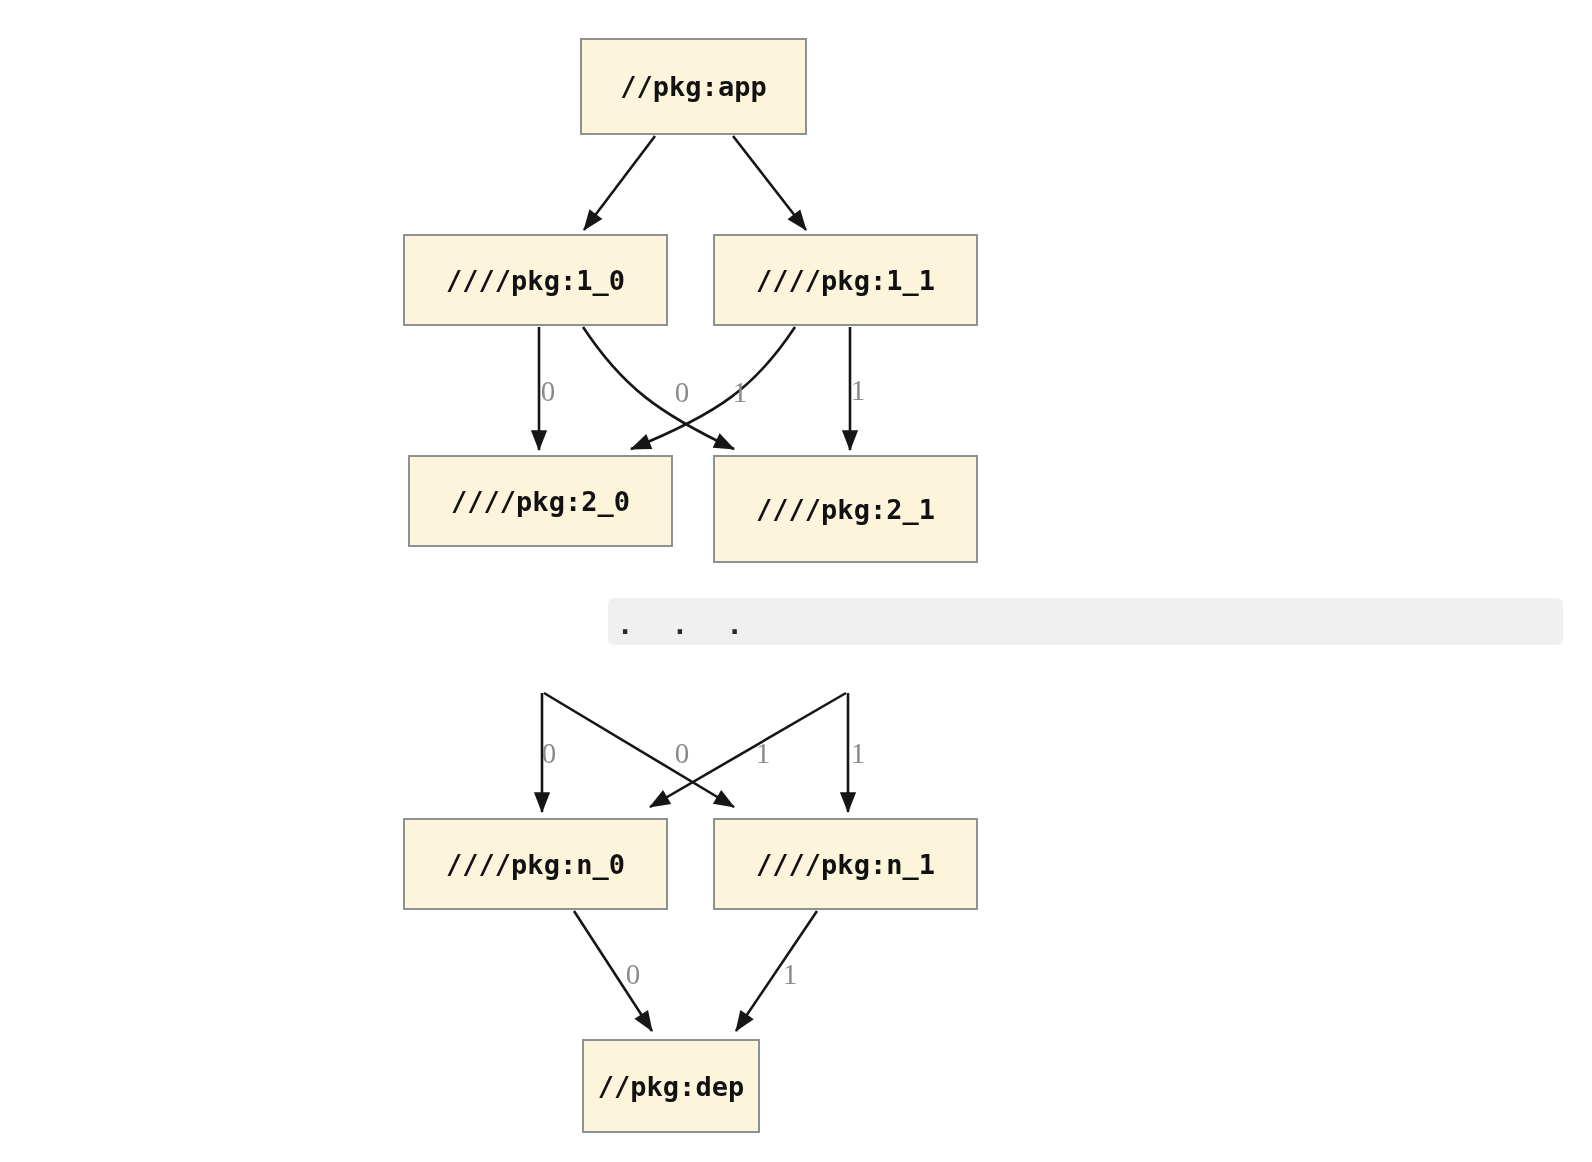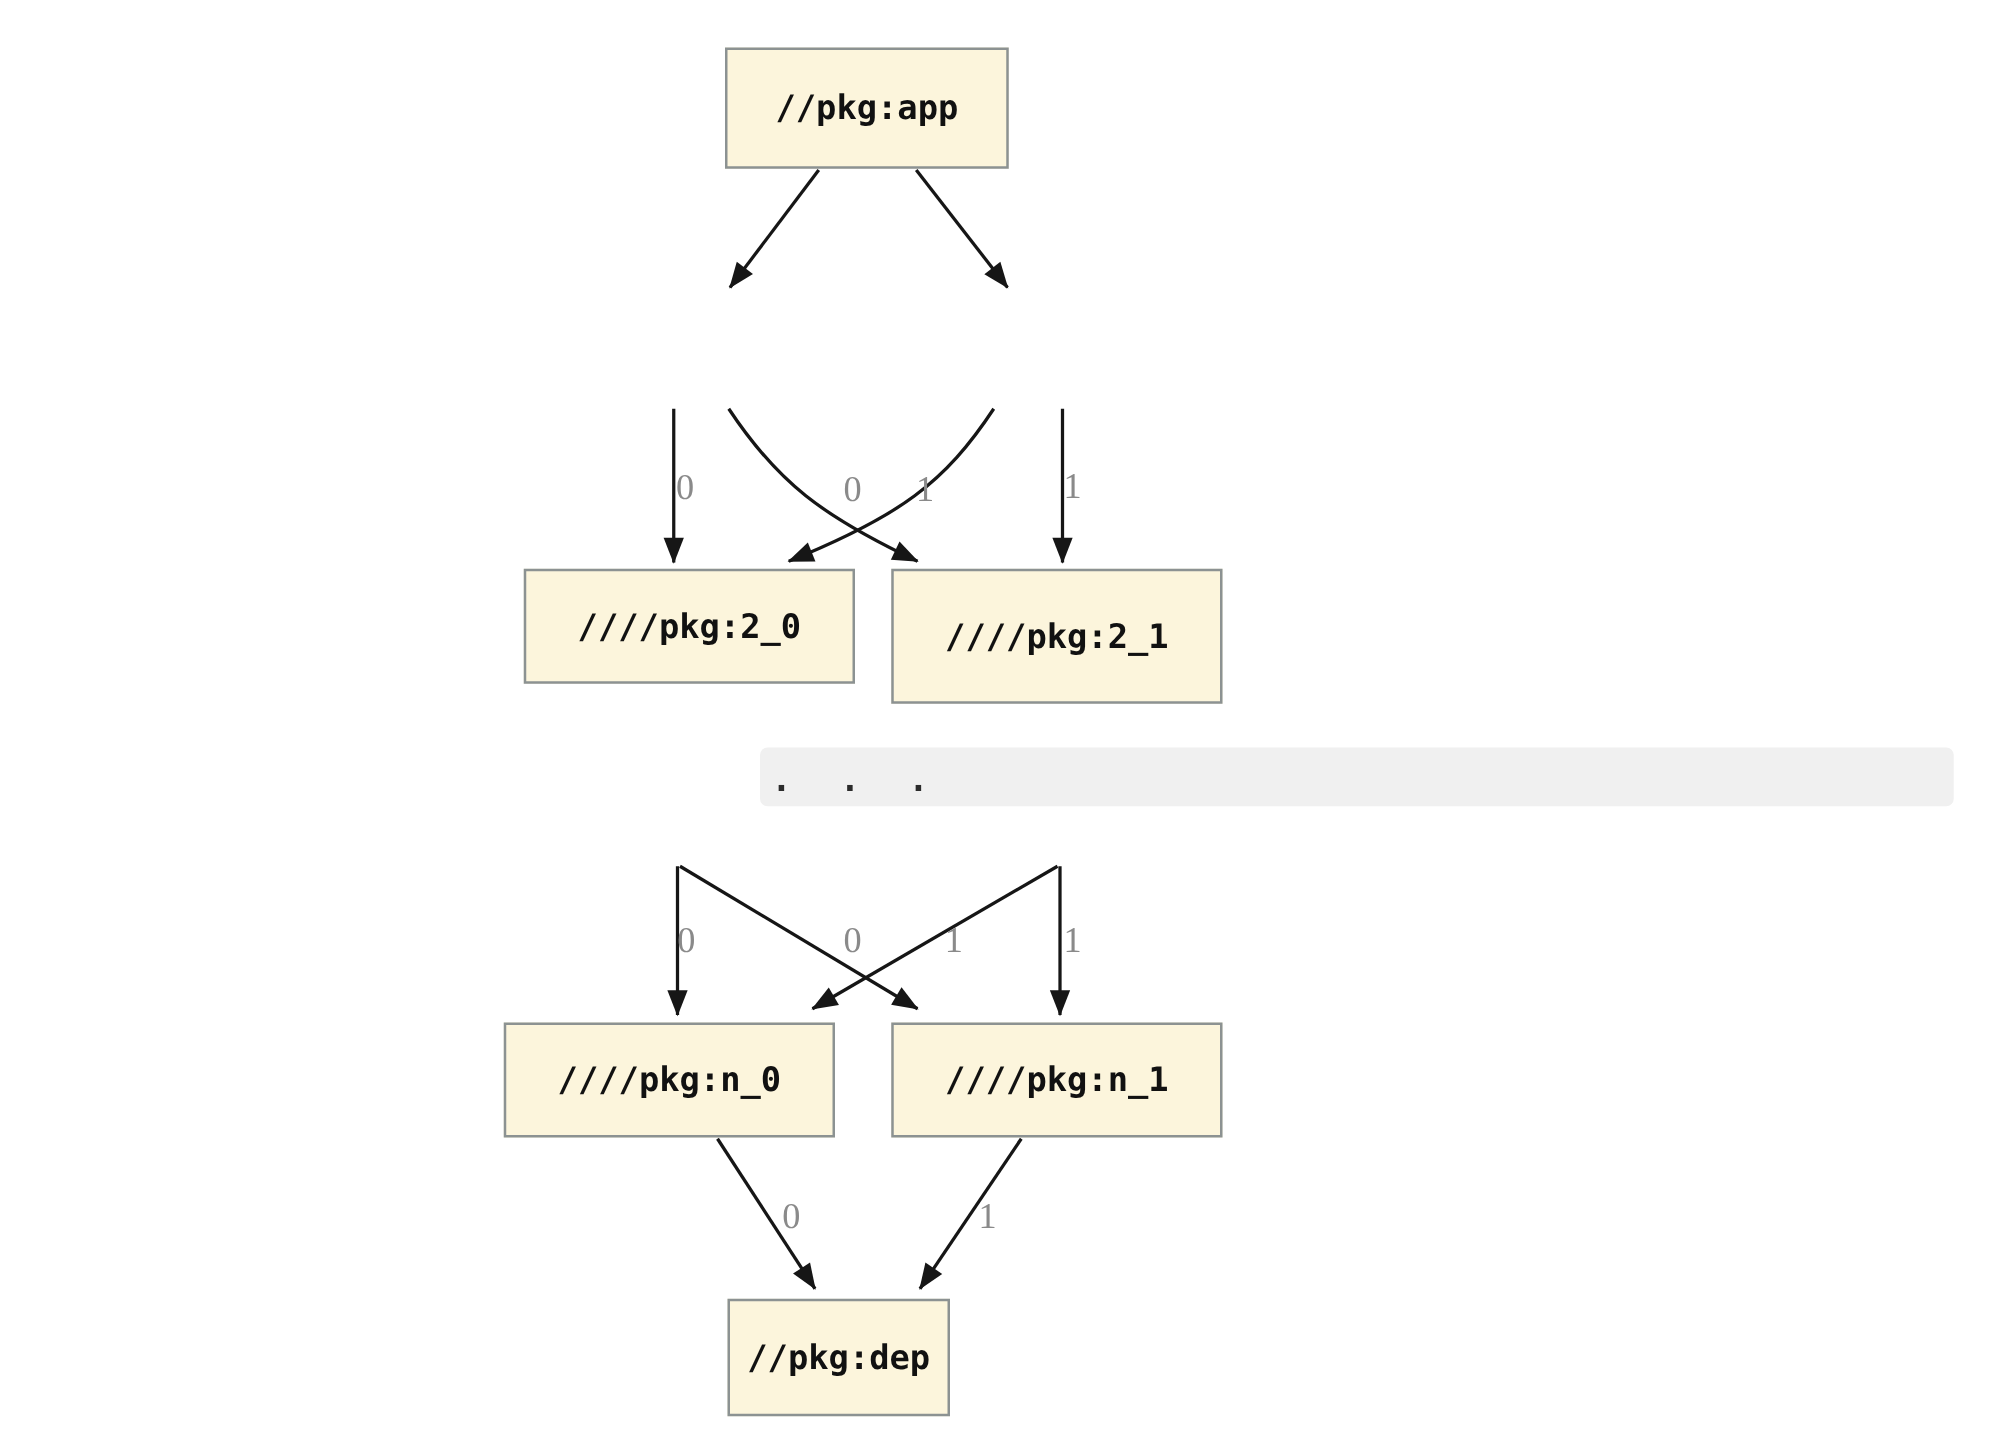--- a/index.html
+++ b/index.html
@@ -109,23 +109,29 @@
     <path class="edge" d="M848,693 L848,812" marker-end="url(#arrowhead)"></path>
 
     <path class="edge" d="M574,911 L652,1031" marker-end="url(#arrowhead)"></path>
     <path class="edge" d="M817,911 L736,1031" marker-end="url(#arrowhead)"></path>
   </svg>
 
   <div class="node" style="left:580px;top:38px;width:227px;height:97px">
     <span class="node-label">//pkg:app</span>
   </div>
 
+  <div class="node" style="left:403px;top:234px;width:265px;height:92px">
+    <span class="node-label">////pkg:1_0</span>
+  </div>
 
+  <div class="node" style="left:713px;top:234px;width:265px;height:92px">
+    <span class="node-label">////pkg:1_1</span>
+  </div>
 
-  <div class="node" style="left:419px;top:455px;width:265px;height:92px">
+  <div class="node" style="left:408px;top:455px;width:265px;height:92px">
     <span class="node-label">////pkg:2_0</span>
   </div>
 
   <div class="node" style="left:713px;top:455px;width:265px;height:108px">
     <span class="node-label">////pkg:2_1</span>
   </div>
 
   <div class="band">
     <span class="band-ellipsis">.  .  .</span>
   </div>

